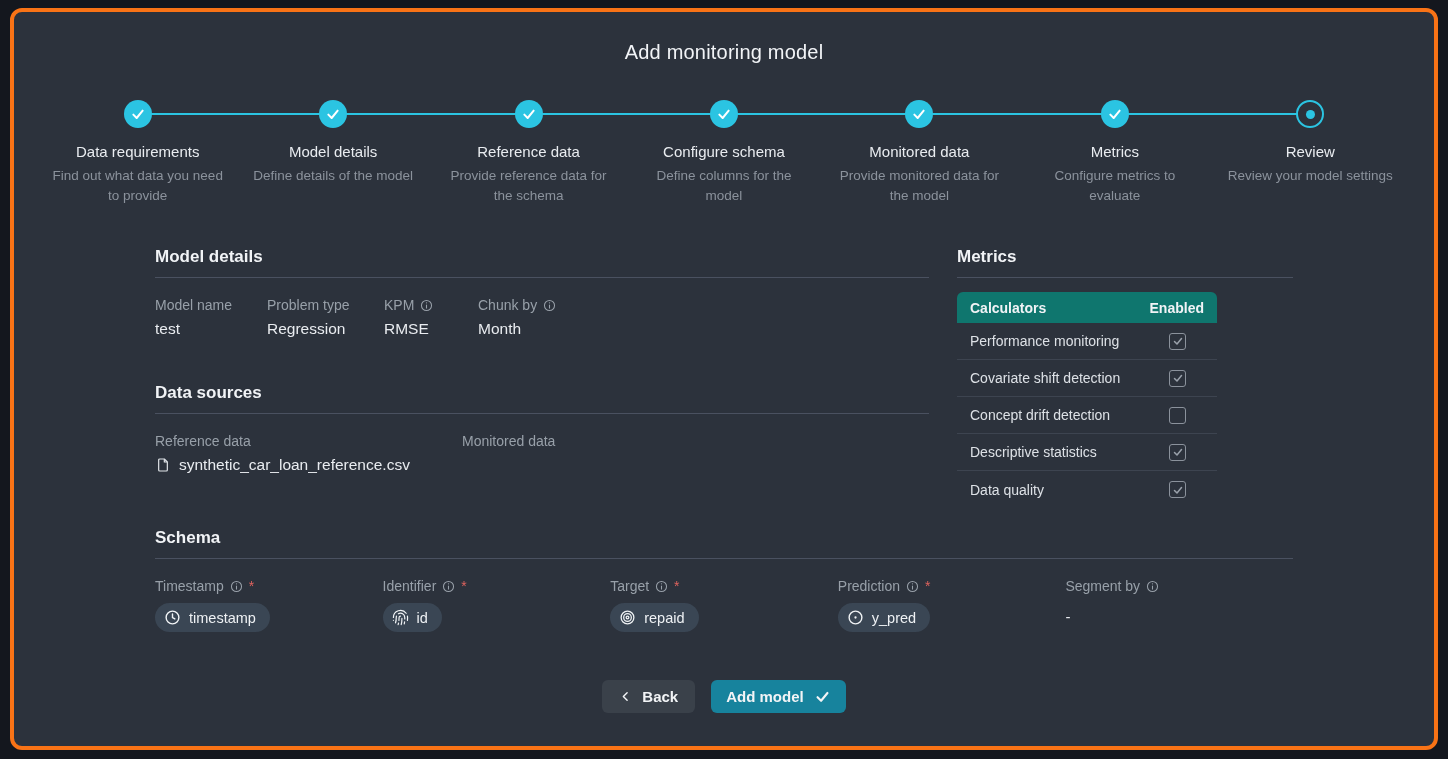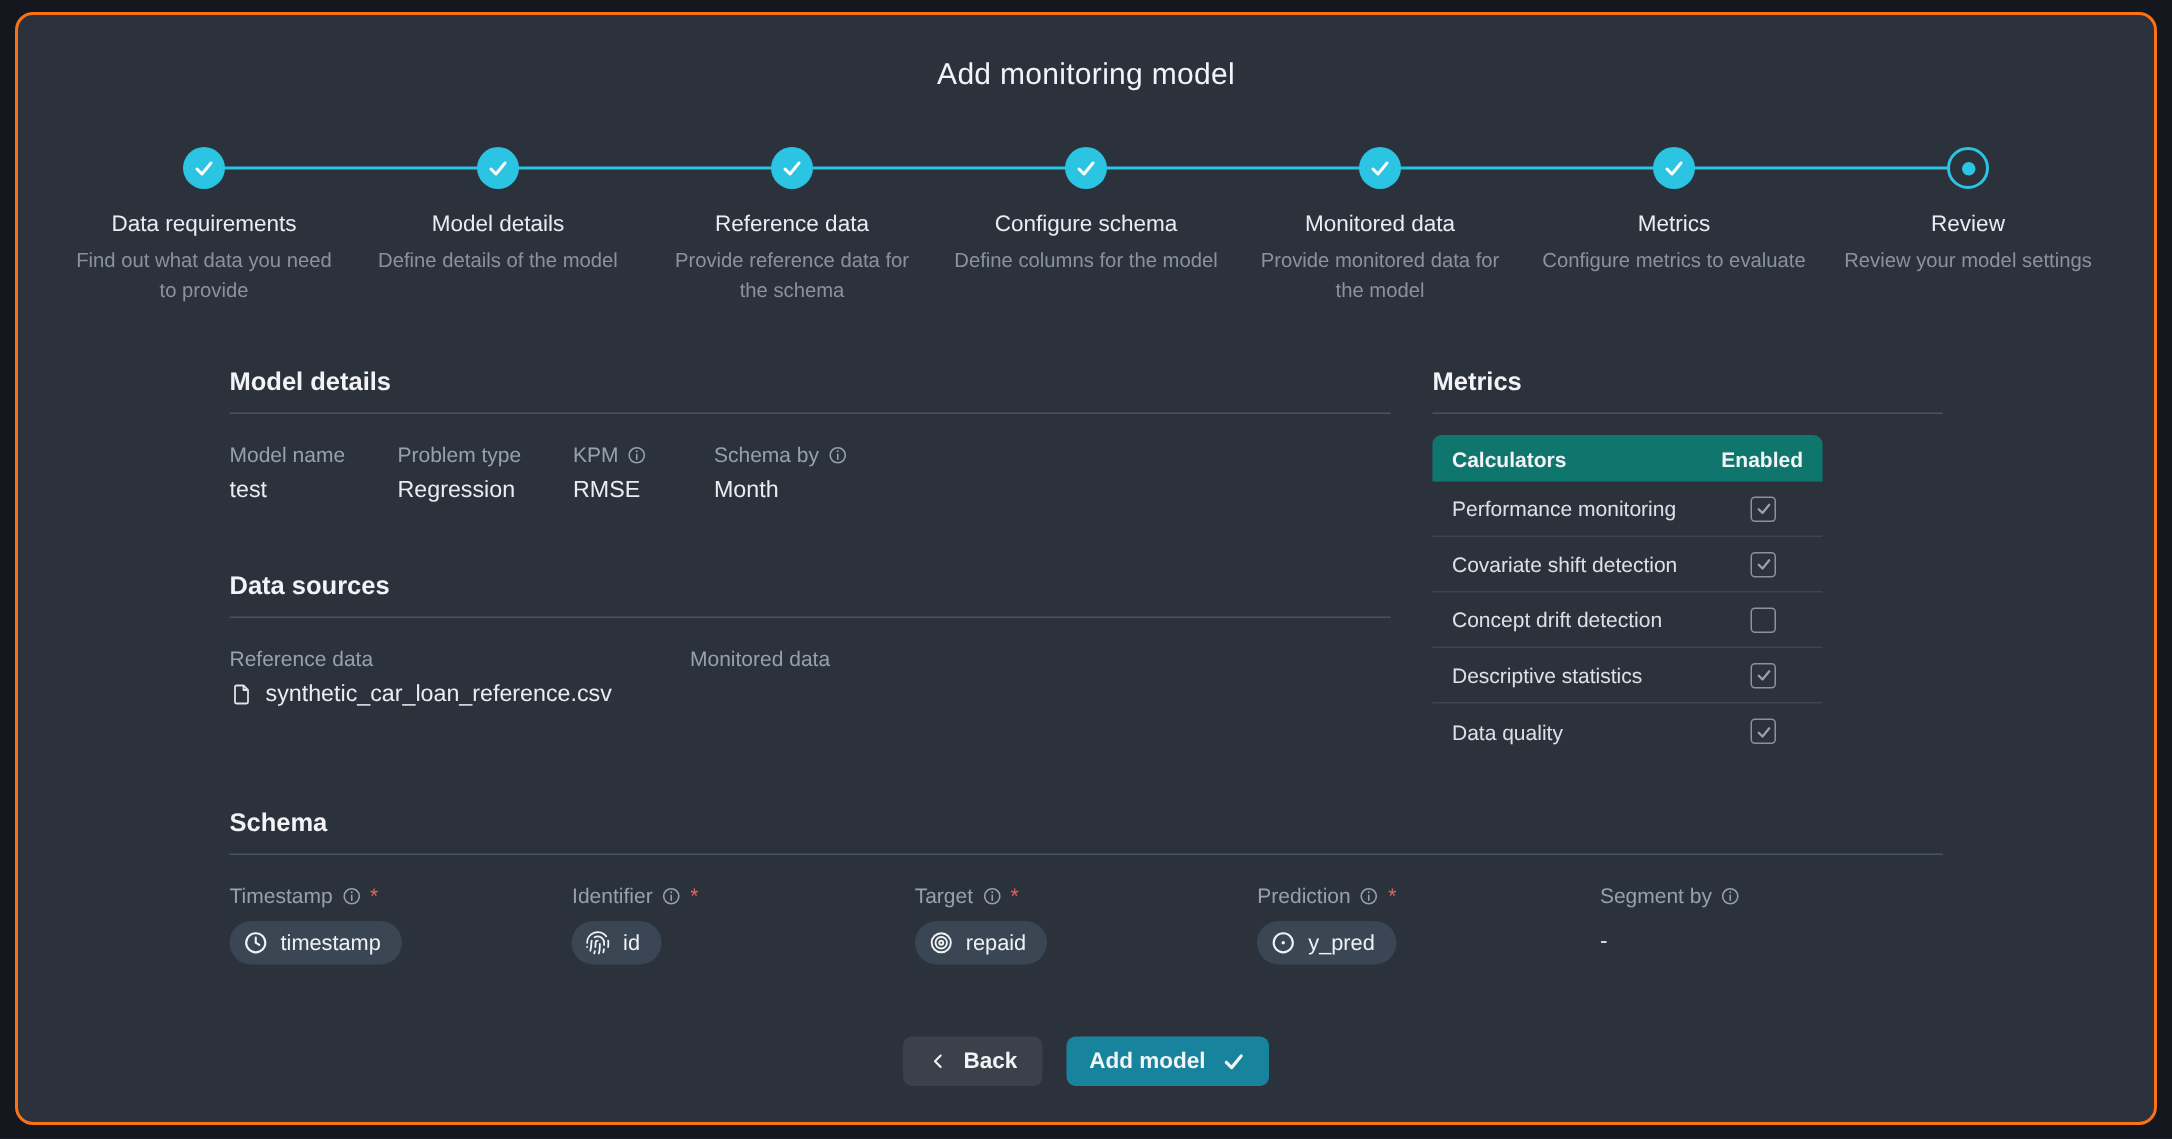--- a/index.html
+++ b/index.html
@@ -1,17 +1,17 @@
 <!DOCTYPE html>
 <html><head>
 <meta charset="utf-8">
 <style>
   * { margin:0; padding:0; box-sizing:border-box; }
   html,body { width:1448px; height:759px; background:#14171e; font-family:"Liberation Sans", sans-serif; overflow:hidden; }
-  .card { position:absolute; left:10px; top:8px; width:1428px; height:742px; background:#2c323c; border:2px solid #f97316; border-radius:12px; overflow:hidden; }
+  .card { position:absolute; left:10px; top:8px; width:1428px; height:742px; background:#2c323c; border:4px solid #f97316; border-radius:12px; overflow:hidden; }
 
   .page-title { margin-top:29px; text-align:center; font-size:20px; font-weight:500; color:#f2f4f7; letter-spacing:.2px; }
 
   
   .stepper { position:relative; margin:36px 26px 0; display:flex; }
   .connector { position:absolute; top:13px; left:98px; right:98px; height:2px; background:#2bc4e2; }
   .step { flex:1 1 0; display:flex; flex-direction:column; align-items:center; text-align:center; padding:0 10px; position:relative; cursor:pointer; }
   .circle { width:28px; height:28px; border-radius:50%; background:#2bc4e2; color:#fff; display:flex; align-items:center; justify-content:center; z-index:1; }
   .circle .check-svg { width:16px; height:16px; display:block; }
   .circle .dot { display:none; width:9px; height:9px; border-radius:50%; background:#2bc4e2; }
@@ -40,21 +40,21 @@
   
   .m-table { margin-top:14px; width:260px; }
   .t-head { display:flex; justify-content:space-between; align-items:center; height:31px; padding:0 13px; background:#0f766e; border-radius:6px 6px 0 0; font-size:14px; font-weight:600; color:#f1f3f6; }
   .t-row { display:flex; justify-content:space-between; align-items:center; height:37px; padding:0 13px; border-bottom:1px solid #3d4450; font-size:14px; color:#dde1e6; }
   .t-row:last-child { border-bottom:none; }
   .checkbox { width:17px; height:17px; border:1px solid #8b929c; border-radius:3px; margin-right:18px; display:flex; align-items:center; justify-content:center; color:#9aa1ab; cursor:pointer; }
   .checkbox svg { width:12px; height:12px; display:none; }
   .checkbox.checked svg { display:block; }
 
   
-  .sec-schema { margin-top:33px; }
+  .sec-schema { margin-top:20px; }
   .schema-fields { display:grid; grid-template-columns:repeat(5,1fr); margin-top:19px; }
   .schema-label { font-size:14px; color:#98a0a9; display:flex; align-items:center; gap:6px; }
   .asterisk { color:#e0635e; display:none; }
   .schema-label.required .asterisk { display:inline; }
   .chip { display:inline-flex; align-items:center; gap:8px; margin-top:9px; height:29px; padding:0 14px 0 9px; background:#3a4654; border-radius:15px; font-size:14.5px; color:#eef1f4; width:fit-content; }
   .chip svg { width:17px; height:17px; color:#f0f3f5; flex:0 0 auto; }
   .plain-value { margin-top:14px; font-size:15px; color:#e9ecf0; }
 
   
   .footer { display:flex; justify-content:center; gap:16px; margin-top:48px; }
@@ -212,21 +212,21 @@
                   <span class="info-icon">
                     <svg viewBox="0 0 16 16">
                       <use href="#i-info"></use>
                     </svg>
                   </span>
                 </div>
               <div class="f-value">RMSE</div>
             </div>
             <div class="field">
               <div class="f-label">
-                  <span>Schema by</span>
+                  <span>Chunk by</span>
                   <span class="info-icon">
                     <svg viewBox="0 0 16 16">
                       <use href="#i-info"></use>
                     </svg>
                   </span>
                 </div>
               <div class="f-value">Month</div>
             </div>
           </div>
         </section>

